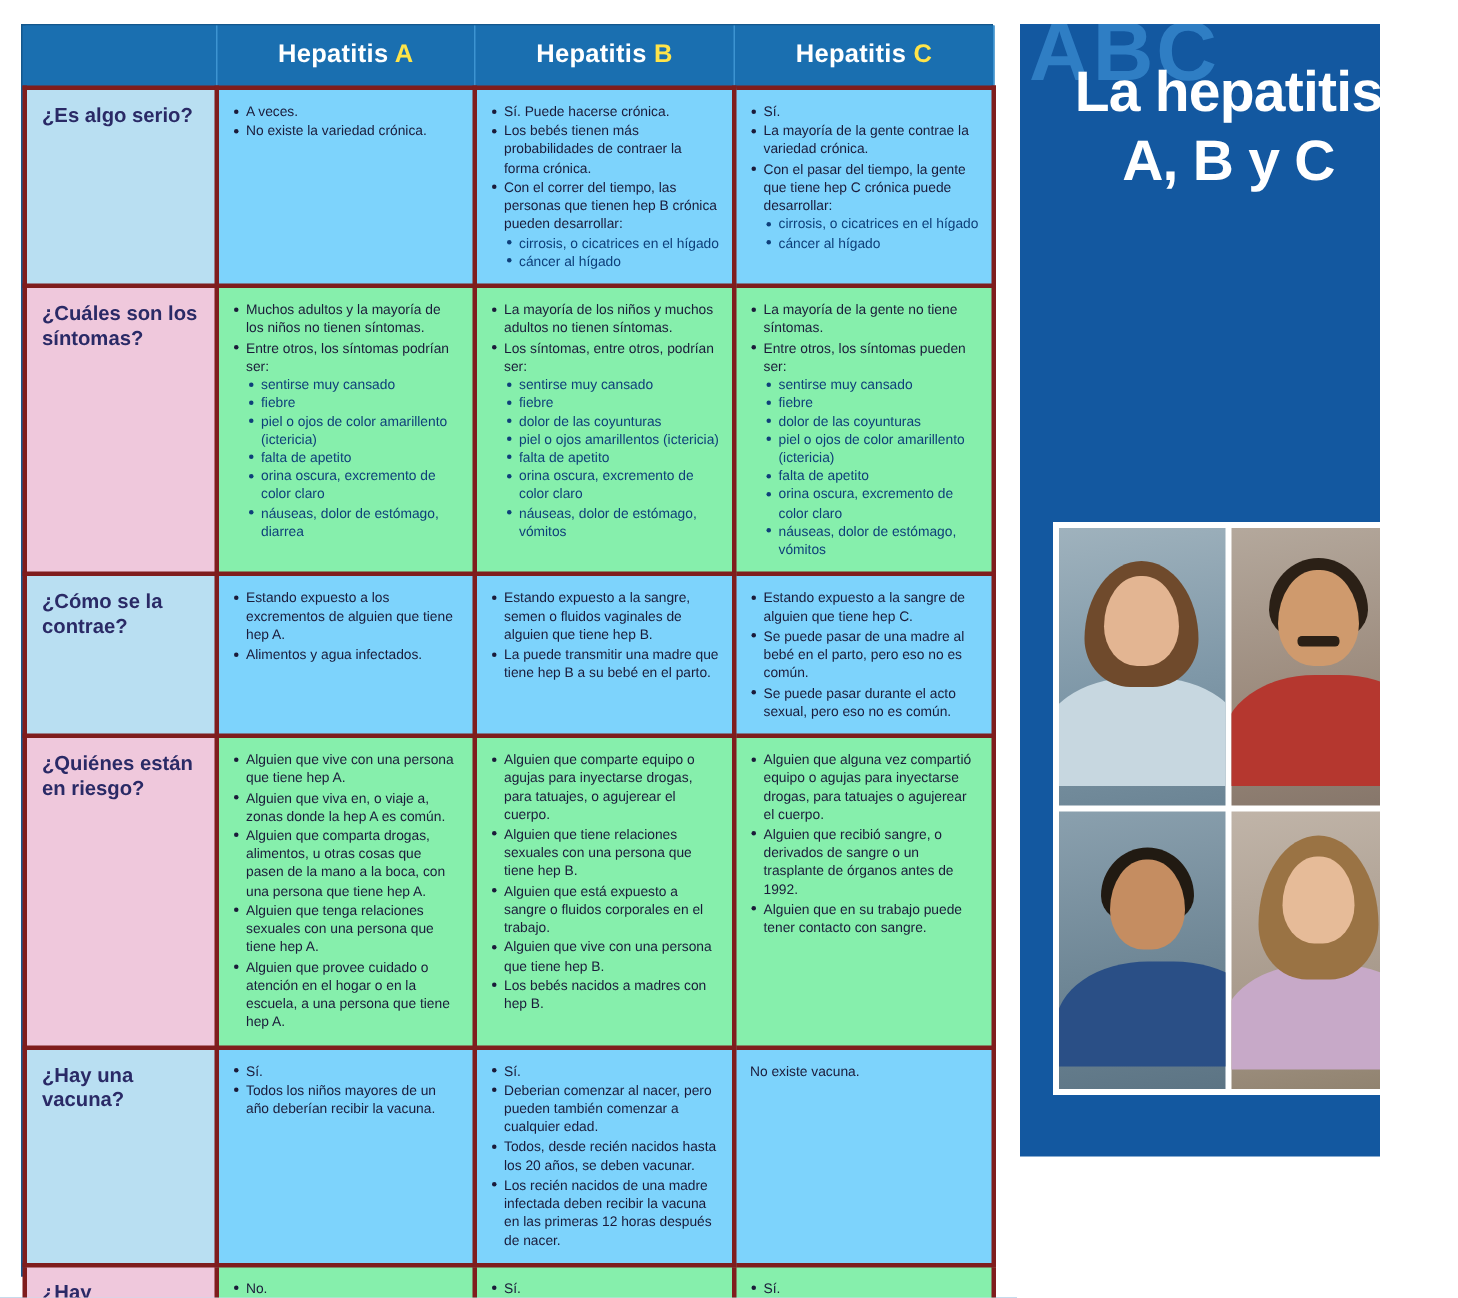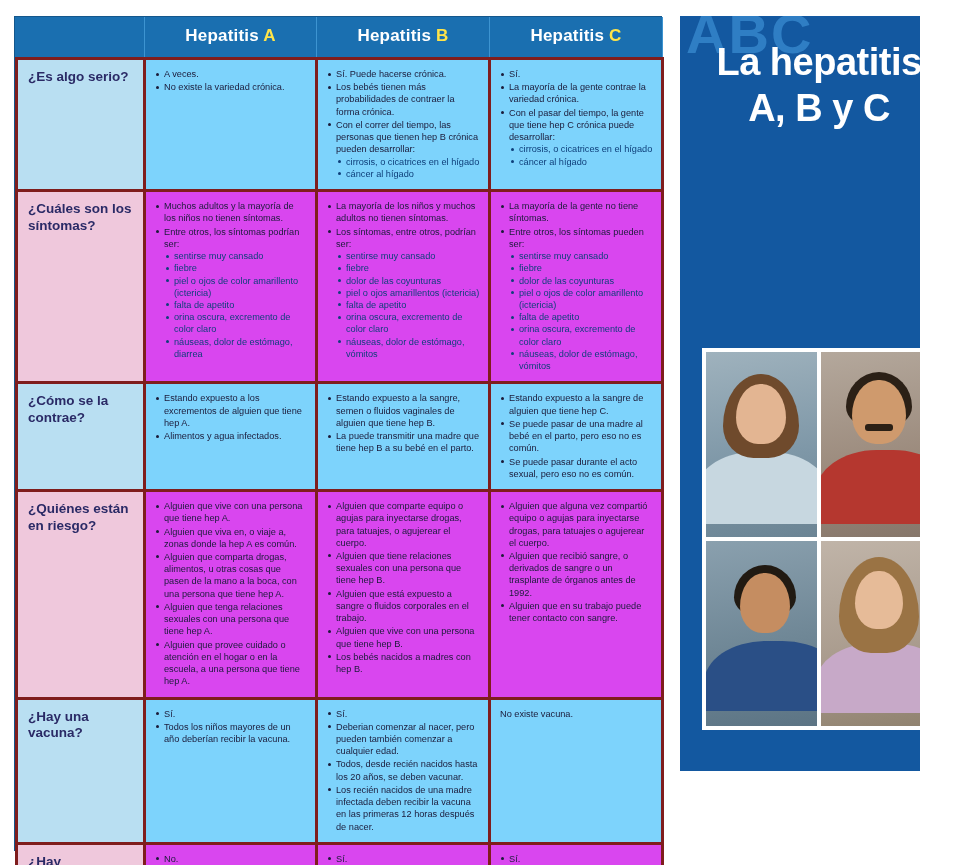--- a/index.html
+++ b/index.html
@@ -124,21 +124,21 @@
     width: 3px;
     height: 3px;
     background: #0e3f7a;
     border-radius: 50%;
   }
 
   
   .band-a .rowlabel { background: #b9dff2; }
   .band-a .cell     { background: #7dd3fc; }
   .band-b .rowlabel { background: #efc8dc; }
-  .band-b .cell     { background: #d946ef; }
+  .band-b .cell     { background: #86efac; }
 
   
   .right-panel {
     position: absolute;
     left: 680px;
     top: 16px;
     width: 240px;
     height: 755px;
     background: #1358a0;
     overflow: hidden;

